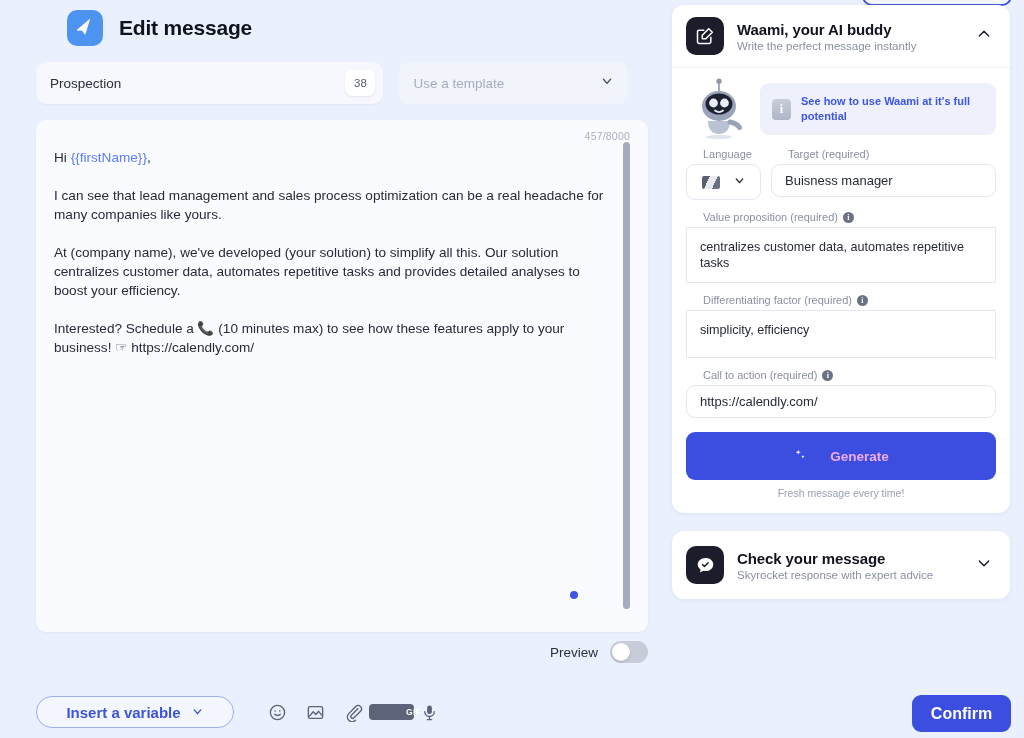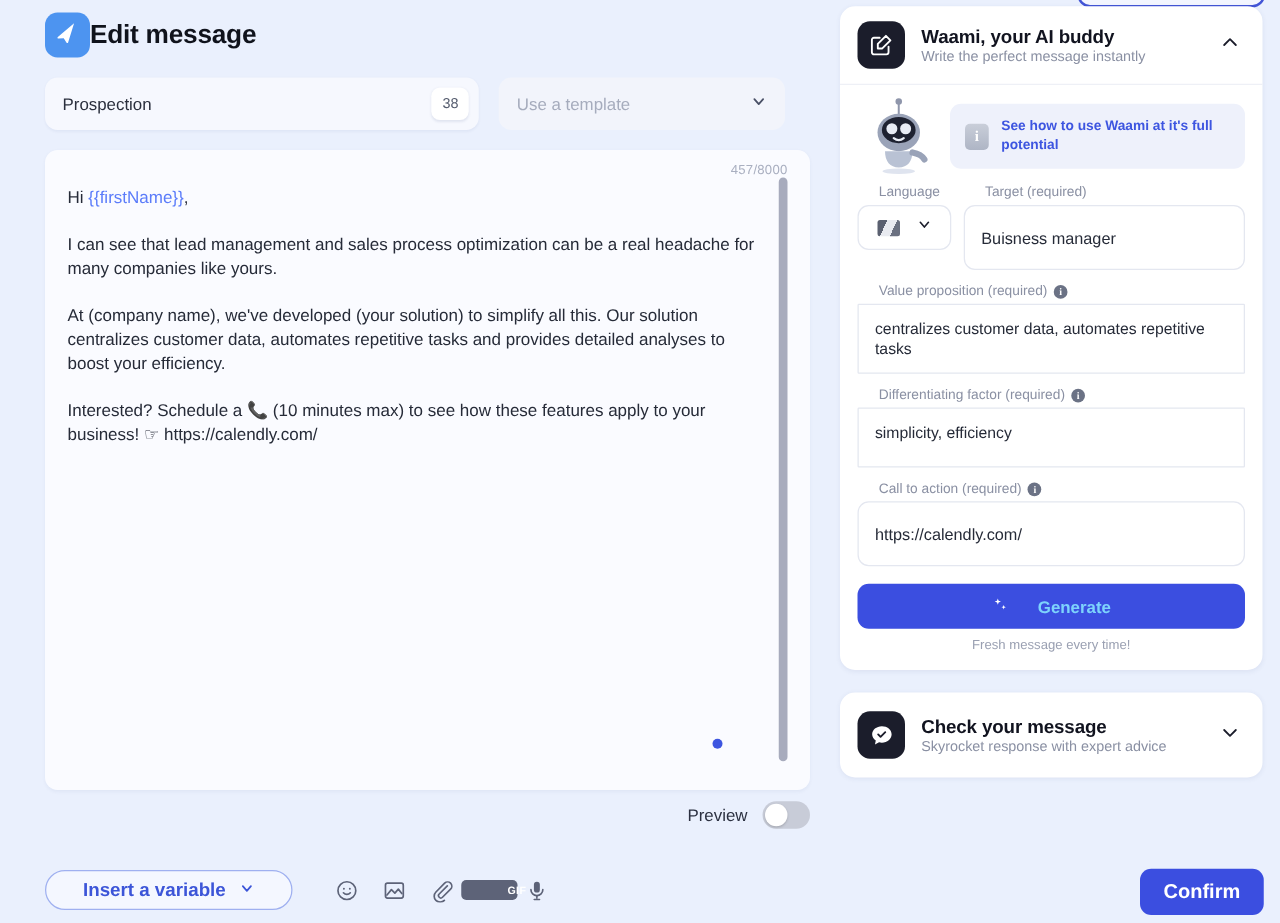--- a/index.html
+++ b/index.html
@@ -20,22 +20,22 @@
     border: 2px solid #4355d6; border-radius: 10px;
     background: #f3f6ff;
   }
 
   
   .left-col {
     position: absolute; left: 0; top: 0;
     width: 664px; height: 738px;
   }
   .header {
-    display: flex; align-items: center; 
-    padding: 3px 0 0 36px; height: 52px;
+    display: flex; align-items: center; gap: 16px;
+    padding: 3px 0 0 36px; height: 52px; margin-left: 31px;
   }
   .app-badge {
     width: 36px; height: 36px; border-radius: 10px;
     background: #4d94f0;
     display: flex; align-items: center; justify-content: center;
     flex: 0 0 auto;
   }
   .app-badge svg { display:block; }
   .page-title {
     font-size: 21px; font-weight: bold; letter-spacing: -0.2px;
@@ -201,34 +201,34 @@
     width: 75px; height: 36px; border: 1px solid #e4e7f0; border-radius: 9px;
     background: #fff; display:flex; align-items:center; justify-content:space-around;
     padding: 0 8px;
   }
   .flag-glyph {
     width: 18px; height: 13px; border-radius: 2px;
     background: linear-gradient(115deg,#5a6070 0 33%,#e8eaf0 33% 66%,#6a7080 66%);
     display:inline-block;
   }
   .inp {
-    flex: 1 1 auto; height: 52px; border: 1px solid #e4e7f0; border-radius: 9px;
+    flex: 1 1 auto; height: 33px; border: 1px solid #e4e7f0; border-radius: 9px;
     background: #fff; display: flex; align-items: center; padding: 0 13px;
     font-size: 13px; color: #262b38;
   }
   .ta {
     width: 100%; min-height: 47px; border: 1px solid #e4e7f0; border-radius: 1px;
     background: #fff; padding: 11px 13px;
     font-size: 12.6px; color: #262b38; line-height: 16px;
   }
   .ta.tall { min-height: 48px; }
   .gap { height: 11px; }
   .gen-btn {
-    margin-top: 14px; width: 100%; height: 36px; border-radius: 9px;
-    background: #3b4ee0; color: #7dd3fc;
+    margin-top: 14px; width: 100%; height: 48px; border-radius: 9px;
+    background: #3b4ee0; color: #f0abfc;
     display:flex; align-items:center; justify-content:center; gap: 23px;
     font-size: 13.5px; font-weight: bold;
   }
   .gen-note { text-align:center; font-size: 10.5px; color: #9aa0b2; margin-top: 7px; }
   .panel2 { margin-top: 18px; }
   .panel2 .panel-head { padding: 15px 14px; border-radius: 21px; }
 </style>
 </head>
 <body>
 

